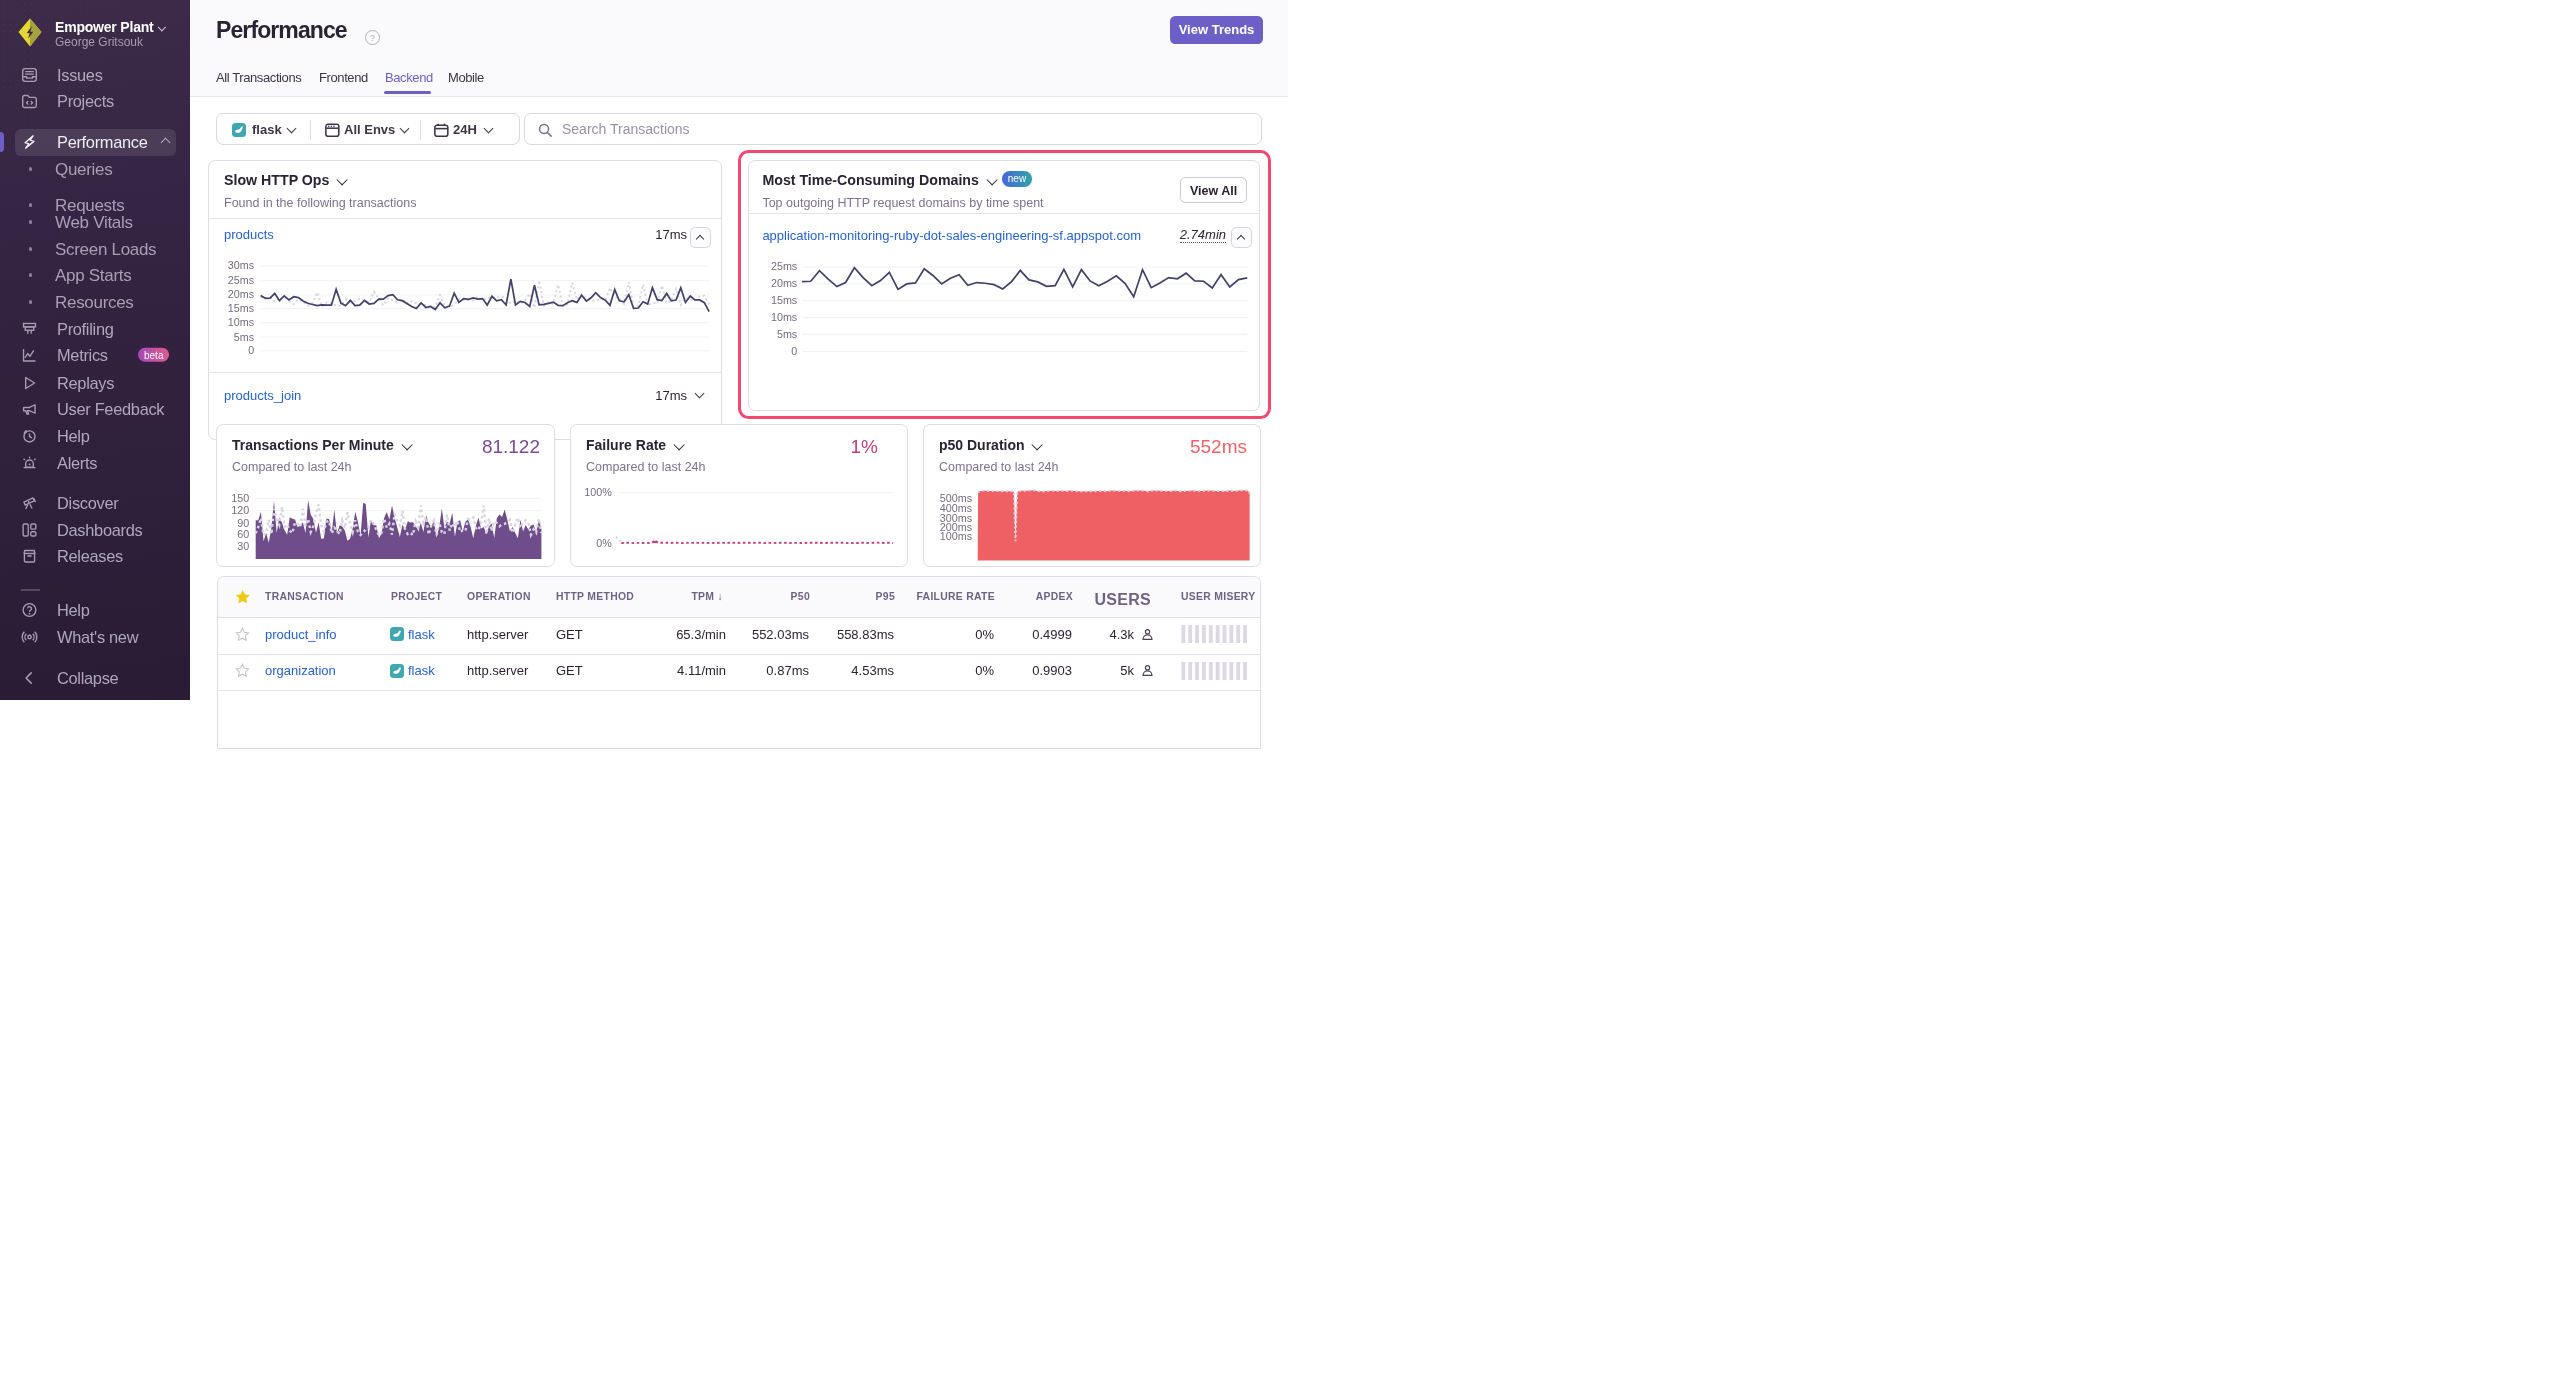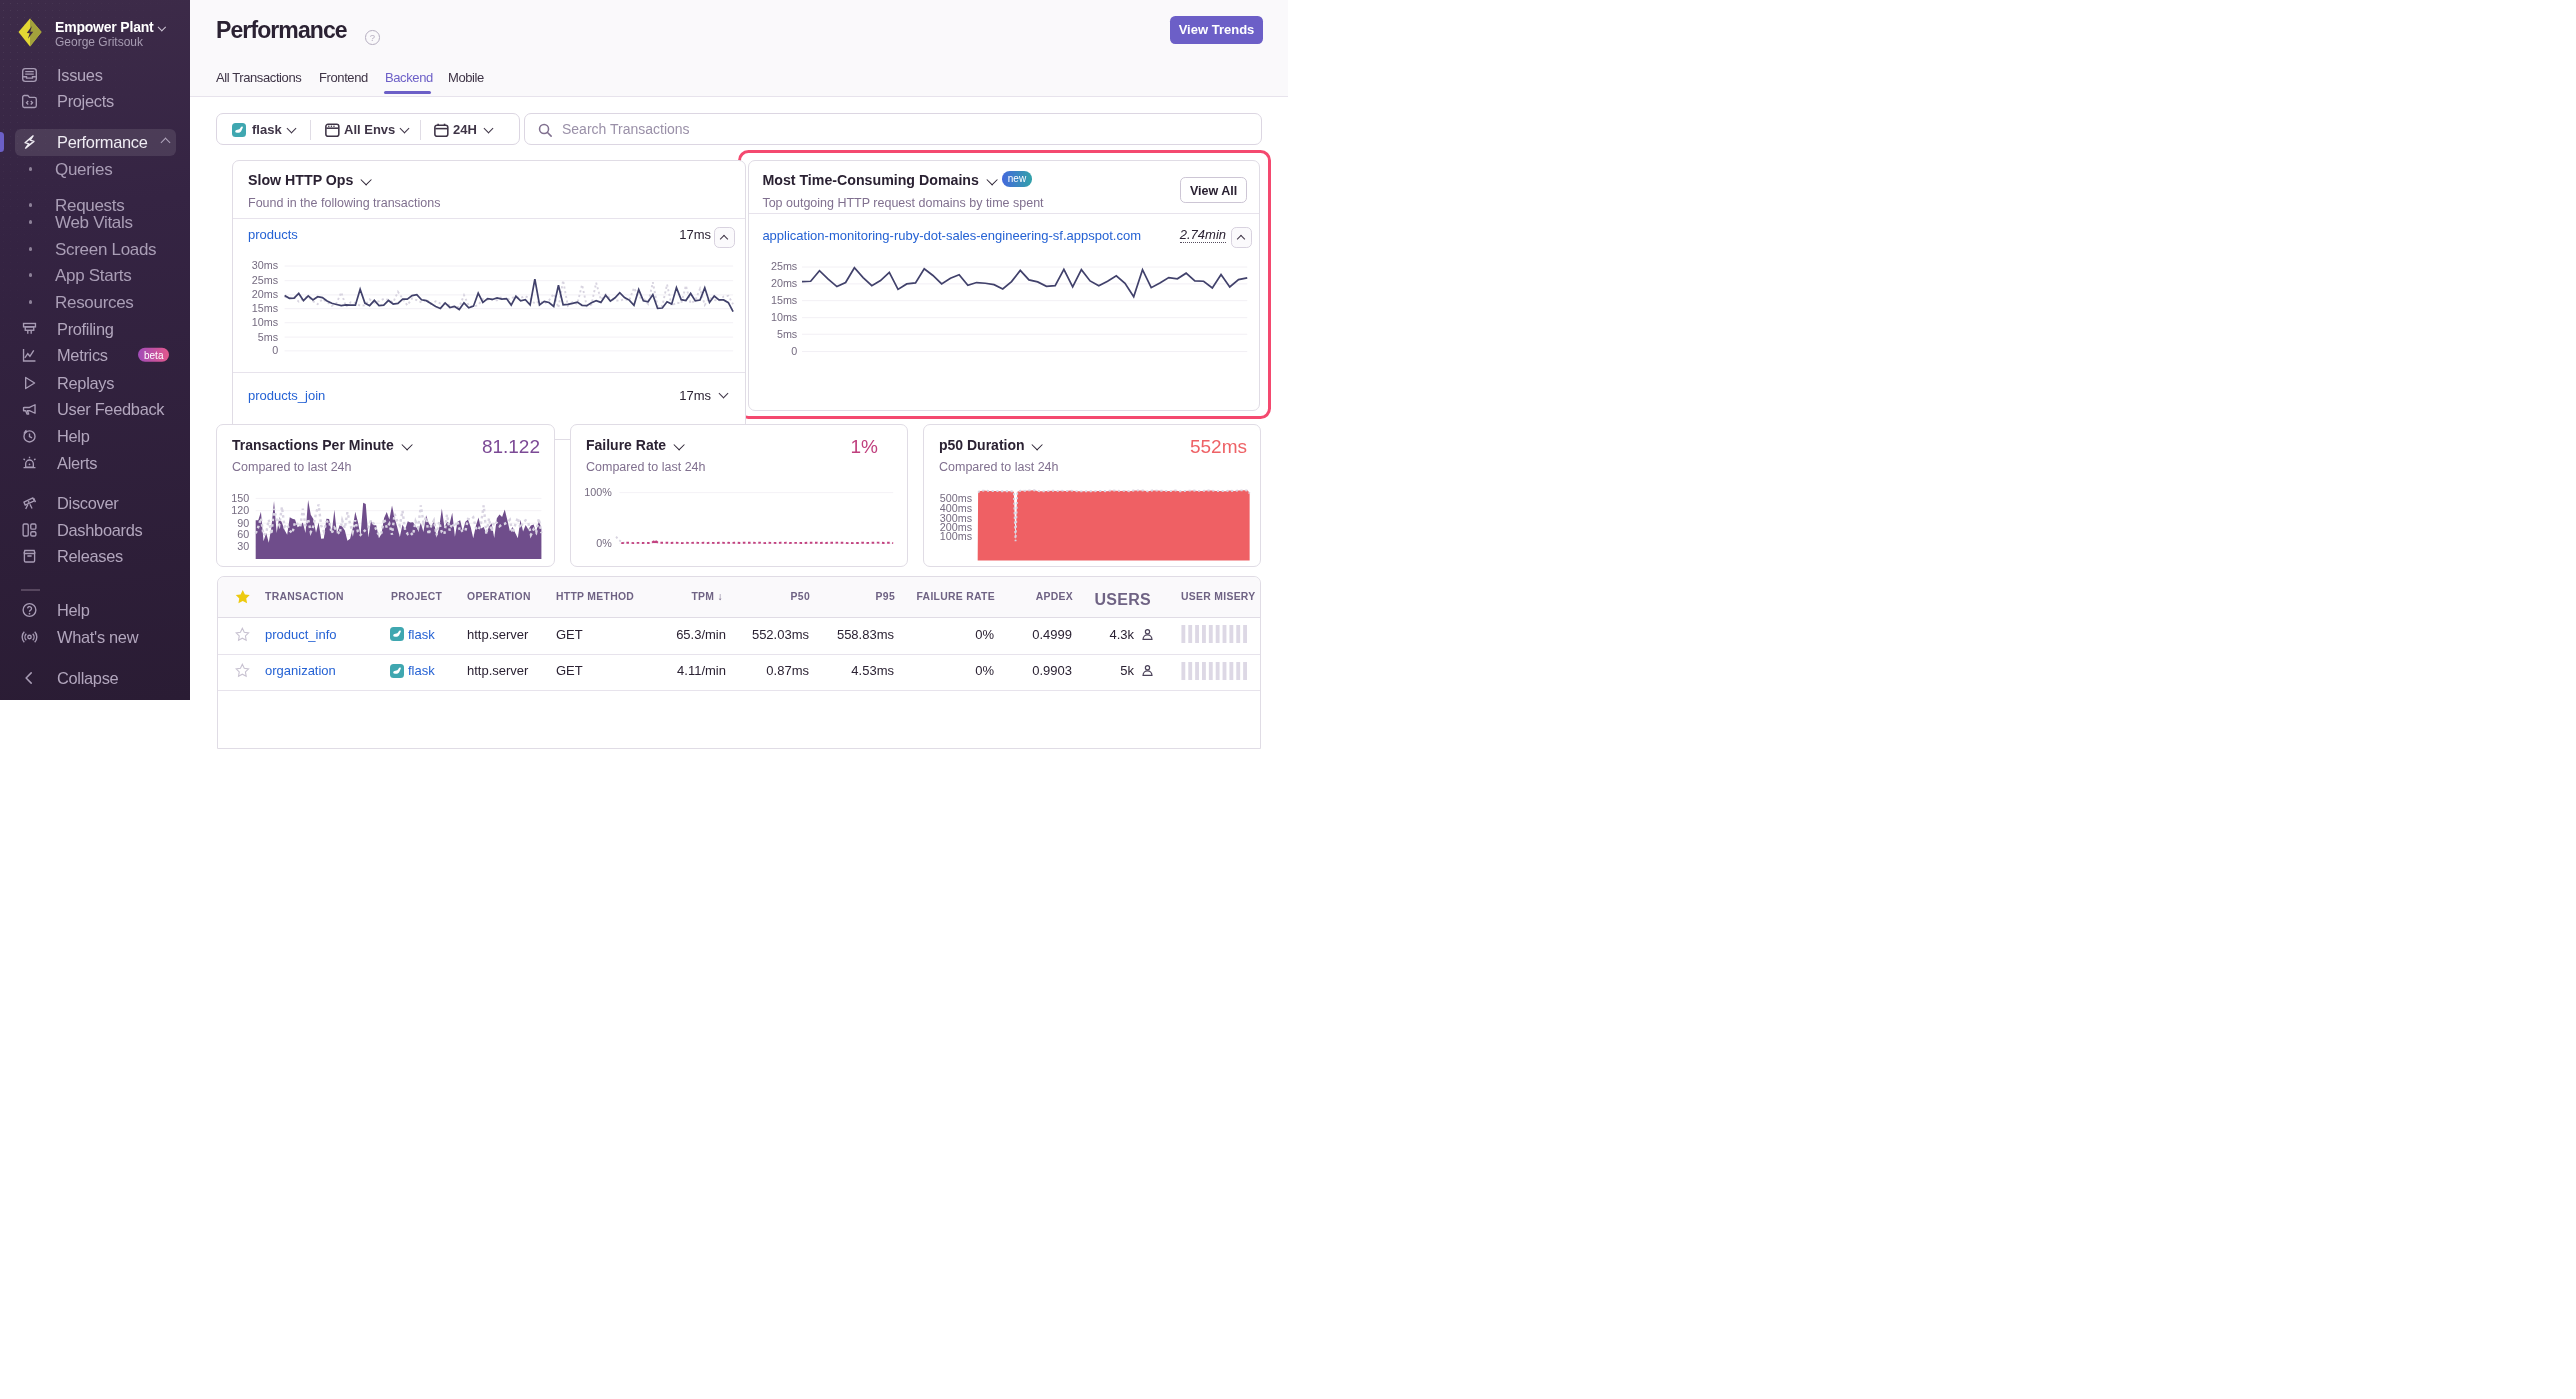--- a/index.html
+++ b/index.html
@@ -222,21 +222,21 @@
 <div class="abs" style="left:524px;top:113px;width:738px;height:32px;border:0.9px solid #dcd6e2;border-radius:7px;background:#fff;">
   <svg class="abs" style="left:13px;top:8.6px" width="14.7" height="14.7" viewBox="0 0 17 17">
       <circle cx="7" cy="7" r="5.2" fill="none" stroke="#80708f" stroke-width="1.8"></circle>
       <line x1="11" y1="11" x2="15.2" y2="15.2" stroke="#80708f" stroke-width="1.8" stroke-linecap="round"></line>
     </svg>
   <span class="abs" style="left:37px;top:50%;transform:translateY(-50%);font-size:14px;color:#9a90a8;">Search Transactions</span>
 </div>
 
 <div id="pinkring" class="abs" style="left:738px;top:150px;width:533px;height:269px;border:3px solid #f4496f;border-radius:10.4px;"></div>
 
-<div class="card" style="left:232px;top:160px;width:514px;height:280px;">
+<div class="card" style="left:208px;top:160px;width:514px;height:280px;">
   <div class="abs" style="left:15px;top:11.2px;"><span class="ctitle" style="font-size:14.2px;">Slow HTTP Ops</span>&nbsp;&nbsp;<span class="chev"></span></div>
   <div class="csub abs" style="left:15px;top:35px;">Found in the following transactions</div>
   <div class="divline" style="top:57px;"></div>
   <div class="abs bluelink" style="left:15px;top:66px;">products</div>
   <div class="abs num" style="left:431px;top:66px;width:47px;text-align:right;">17ms</div>
   <div class="collbtn" style="left:481px;top:66px;">
       <span style="position:absolute;left:6px;top:7.8px;width:6px;height:6px;border-left:1.7px solid #3e3446;border-top:1.7px solid #3e3446;transform:rotate(45deg);"></span>
     </div>
   <svg class="abs" style="left:0;top:0" width="514" height="248" viewBox="0 0 596 288">
 <line x1="59.5" y1="122" x2="580.3" y2="122" stroke="#f0eef3" stroke-width="1"></line>

